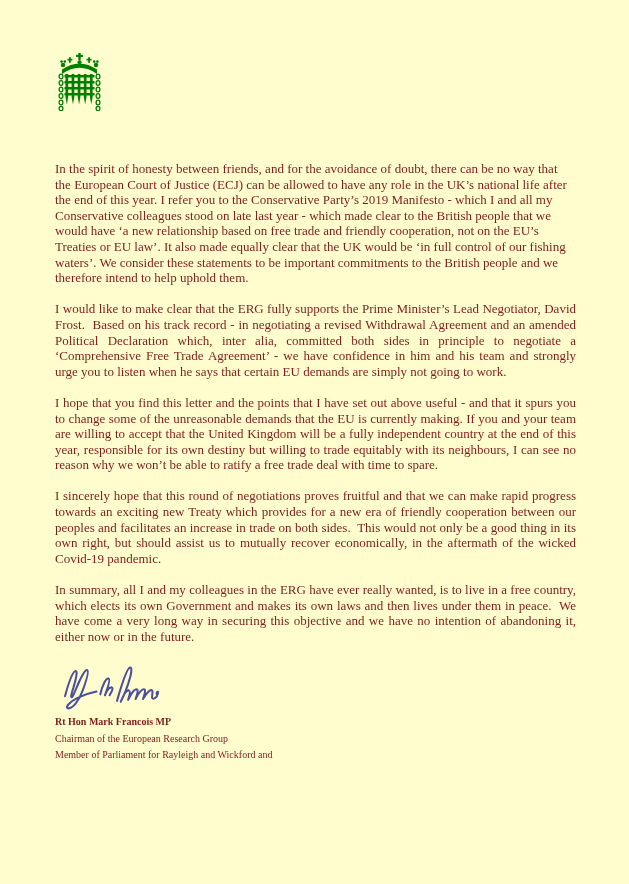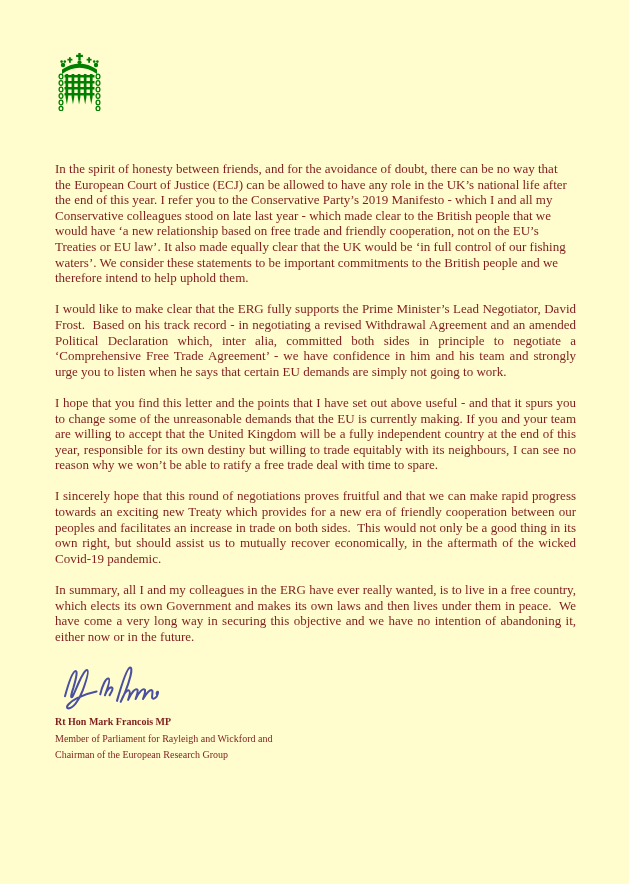--- a/index.html
+++ b/index.html
@@ -132,18 +132,18 @@
     <svg class="signature" viewBox="0 0 126 56" xmlns="http://www.w3.org/2000/svg">
       <g fill="none" stroke="#4A4F9F" stroke-width="2.2" stroke-linecap="round" stroke-linejoin="round">
         <path d="M7,39 C10,28 15,13 18,12 C21,11 19,20 16,30 C14,36 13,40 14,40 C15,41 18,33 22,24 C25,17 29,10 31,11 C33,12 30,22 26,33 C22,44 15,53 10,52 C7,51 12,45 20,41 C28,37 36,35 41,34"></path>
         <path d="M45,37 C47,28 51,19 54,20 C56,21 53,30 50,38 C52,32 56,28 58,30 C59,32 56,36 55,38"></path>
         <path d="M63,44 C67,30 73,9 77,8 C81,8 76,24 72,34 C70,39 68,43 67,45 C70,37 74,31 76,33 C78,34 76,40 75,43 C79,34 83,30 85,32 C86,34 84,39 83,42 C87,34 91,30 93,32 C94,34 92,39 91,42 C95,35 99,31 101,33 C102,35 100,39 101,41 C103,43 106,40 107,36 C108,33 105,34 106,37"></path>
       </g>
     </svg>
 
     <div class="signatory">
       <div class="name">Rt Hon Mark Francois MP</div>
+      <div>Chairman of the European Research Group</div>
       <div>Member of Parliament for Rayleigh and Wickford and</div>
-      <div>Chairman of the European Research Group</div>
     </div>
 
   </div>
 </div>
 
 </body></html>

